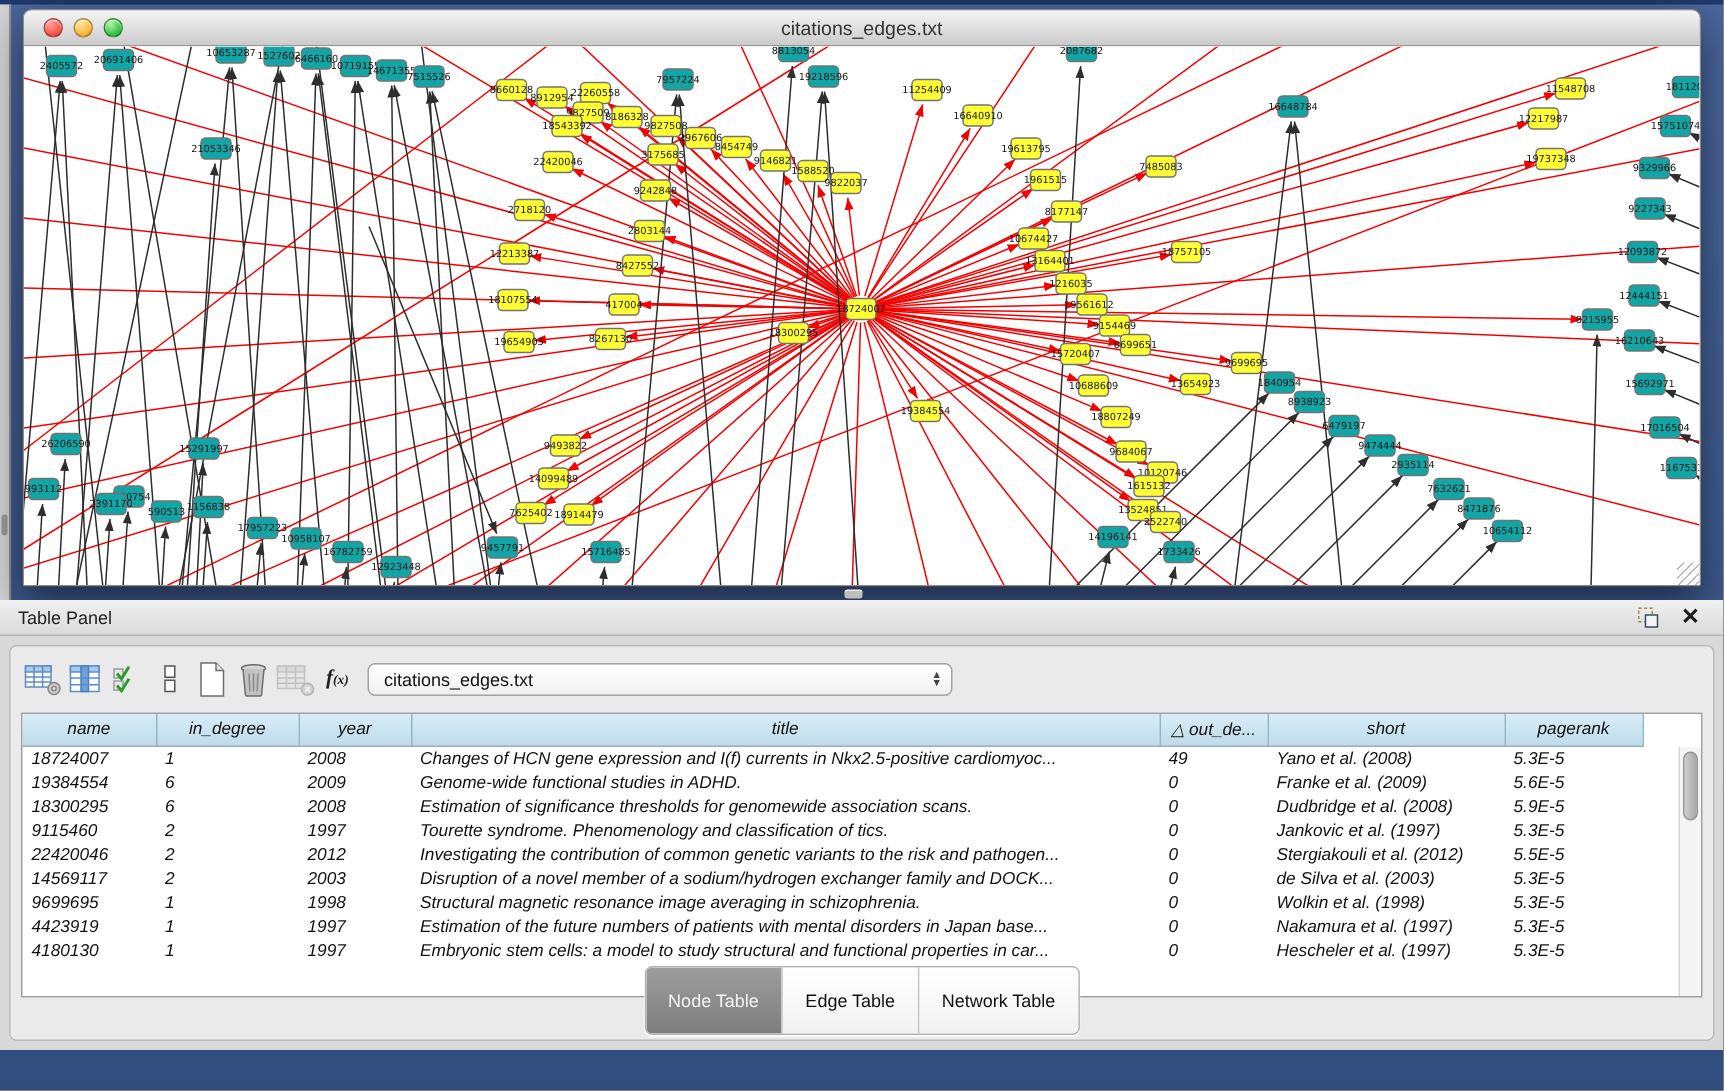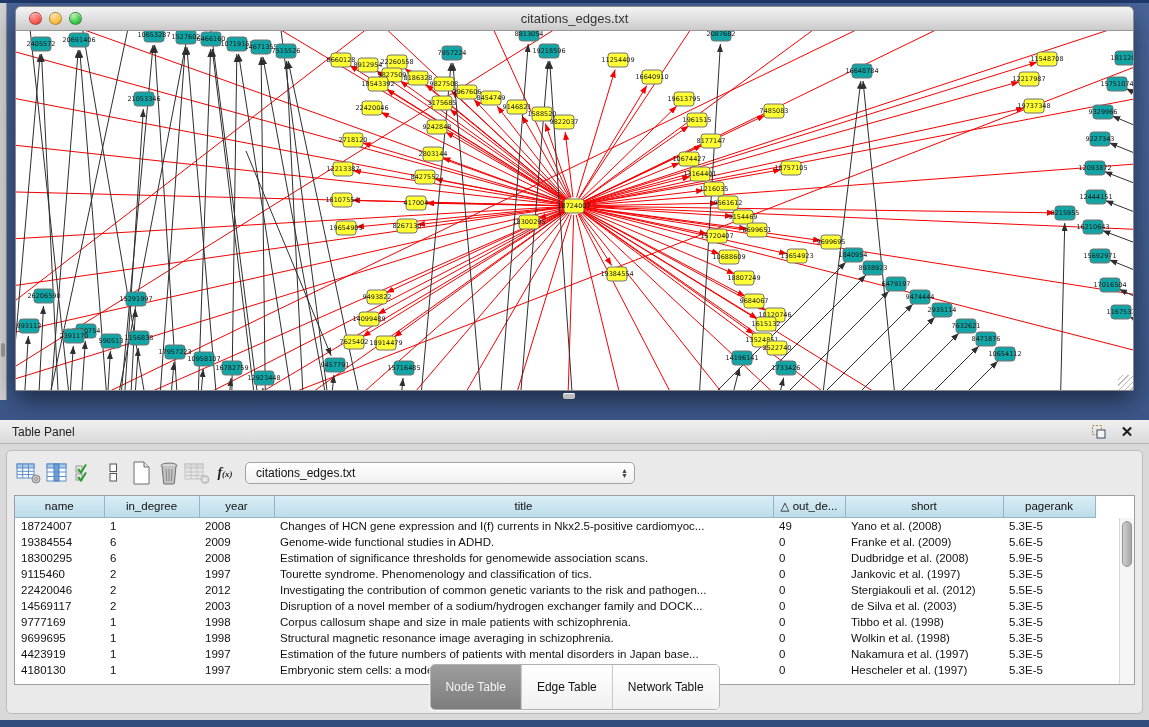--- a/index.html
+++ b/index.html
@@ -28,21 +28,21 @@
   .light.green  { background:radial-gradient(circle at 35% 30%, #b4f0a8, #3bc64c 60%, #1f9d2f); }
   .net-canvas { position:relative; width:1117px; height:359px; overflow:hidden; background:#fff; }
   .net-canvas svg { position:absolute; left:0; top:0; }
   .resize-grip { position:absolute; right:0; bottom:0; width:15px; height:15px;
             background:repeating-linear-gradient(135deg, transparent 0 3px, #b9b9b9 3px 4px); }
   .split-knob { position:absolute; left:563px; top:393px; width:12px; height:6px;
             background:#bfbfbf; border-radius:2px; box-shadow:inset 0 1px 0 #efefef; }
 
   
   .table-panel { position:absolute; left:0; top:400px; width:1149px; height:300px;
-            background:#d9d9d9;margin-top:20px; }
+            background:#d9d9d9; }
   .panel-header { height:24px; background:linear-gradient(#f0f0f0,#dadada);
             border-bottom:1px solid #b5b5b5; display:flex; align-items:center;
             padding:0 12px; font-size:12px; color:#222; }
   .panel-header .spacer { flex:1; }
   .hdr-icon { display:flex; align-items:center; justify-content:center;
             width:20px; height:18px; margin-left:8px; cursor:default; }
   .close-x { font-size:15px; font-weight:bold; color:#1c1c1c; line-height:16px; }
   .panel-body { position:absolute; left:6px; right:6px; top:30px; bottom:6px;
             background:#eaeaea; border:1px solid #bcbcbc; border-radius:5px; }
   .toolbar { position:absolute; left:8px; top:5px; height:34px; display:flex;
@@ -52,21 +52,21 @@
   .fx-text { font-family:"Liberation Serif", serif; font-style:italic; font-weight:bold;
             font-size:14px; color:#222; }
   .fx-text small { font-size:9px; font-style:italic; }
   .combo { display:flex; align-items:center; width:390px; height:22px; margin-left:6px;
             background:linear-gradient(#ffffff,#f0f0f0); border:1px solid #a3a3a3;
             border-radius:5px; font-size:12px; color:#111; padding:0 6px 0 10px; }
   .combo .combo-label { flex:1; }
   .combo .spin { display:flex; flex-direction:column; align-items:center;
             font-size:7px; line-height:5px; color:#444; }
   .table-wrap { position:absolute; left:7px; right:7px; top:44px; bottom:28px;
-            background:#fff; border:1px solid #9f9f9f; overflow:hidden; }
+            background:#fff; border:1px solid #9f9f9f; overflow:hidden;font-style:italic; }
   table.data { border-collapse:collapse; table-layout:fixed; width:1080px; font-size:11.5px; }
   table.data col.c-name{width:89px} table.data col.c-in_degree{width:95px}
   table.data col.c-year{width:75px} table.data col.c-title{width:499px}
   table.data col.c-out_degree{width:72px} table.data col.c-short{width:158px}
   table.data col.c-pagerank{width:92px}
   table.data th { height:21px; background:linear-gradient(#d9edf6,#bddcea);
             border:1px solid #95b4c4; border-top:none; font-weight:normal;
             font-size:11.5px; color:#111; text-align:center; }
   table.data th:first-child{ border-left:none; }
   table.data td { height:16px; line-height:16px; padding:0 8px 0 6px;
@@ -873,29 +873,20 @@
               <tr>
                 <td>14569117</td>
                 <td>2</td>
                 <td>2003</td>
                 <td>Disruption of a novel member of a sodium/hydrogen exchanger family and DOCK...</td>
                 <td>0</td>
                 <td>de Silva et al. (2003)</td>
                 <td>5.3E-5</td>
               </tr>
               <tr>
-                <td>9777169</td>
-                <td>1</td>
-                <td>1998</td>
-                <td>Corpus callosum shape and size in male patients with schizophrenia.</td>
-                <td>0</td>
-                <td>Tibbo et al. (1998)</td>
-                <td>5.3E-5</td>
-              </tr>
-              <tr>
                 <td>9699695</td>
                 <td>1</td>
                 <td>1998</td>
                 <td>Structural magnetic resonance image averaging in schizophrenia.</td>
                 <td>0</td>
                 <td>Wolkin et al. (1998)</td>
                 <td>5.3E-5</td>
               </tr>
               <tr>
                 <td>4423919</td>

